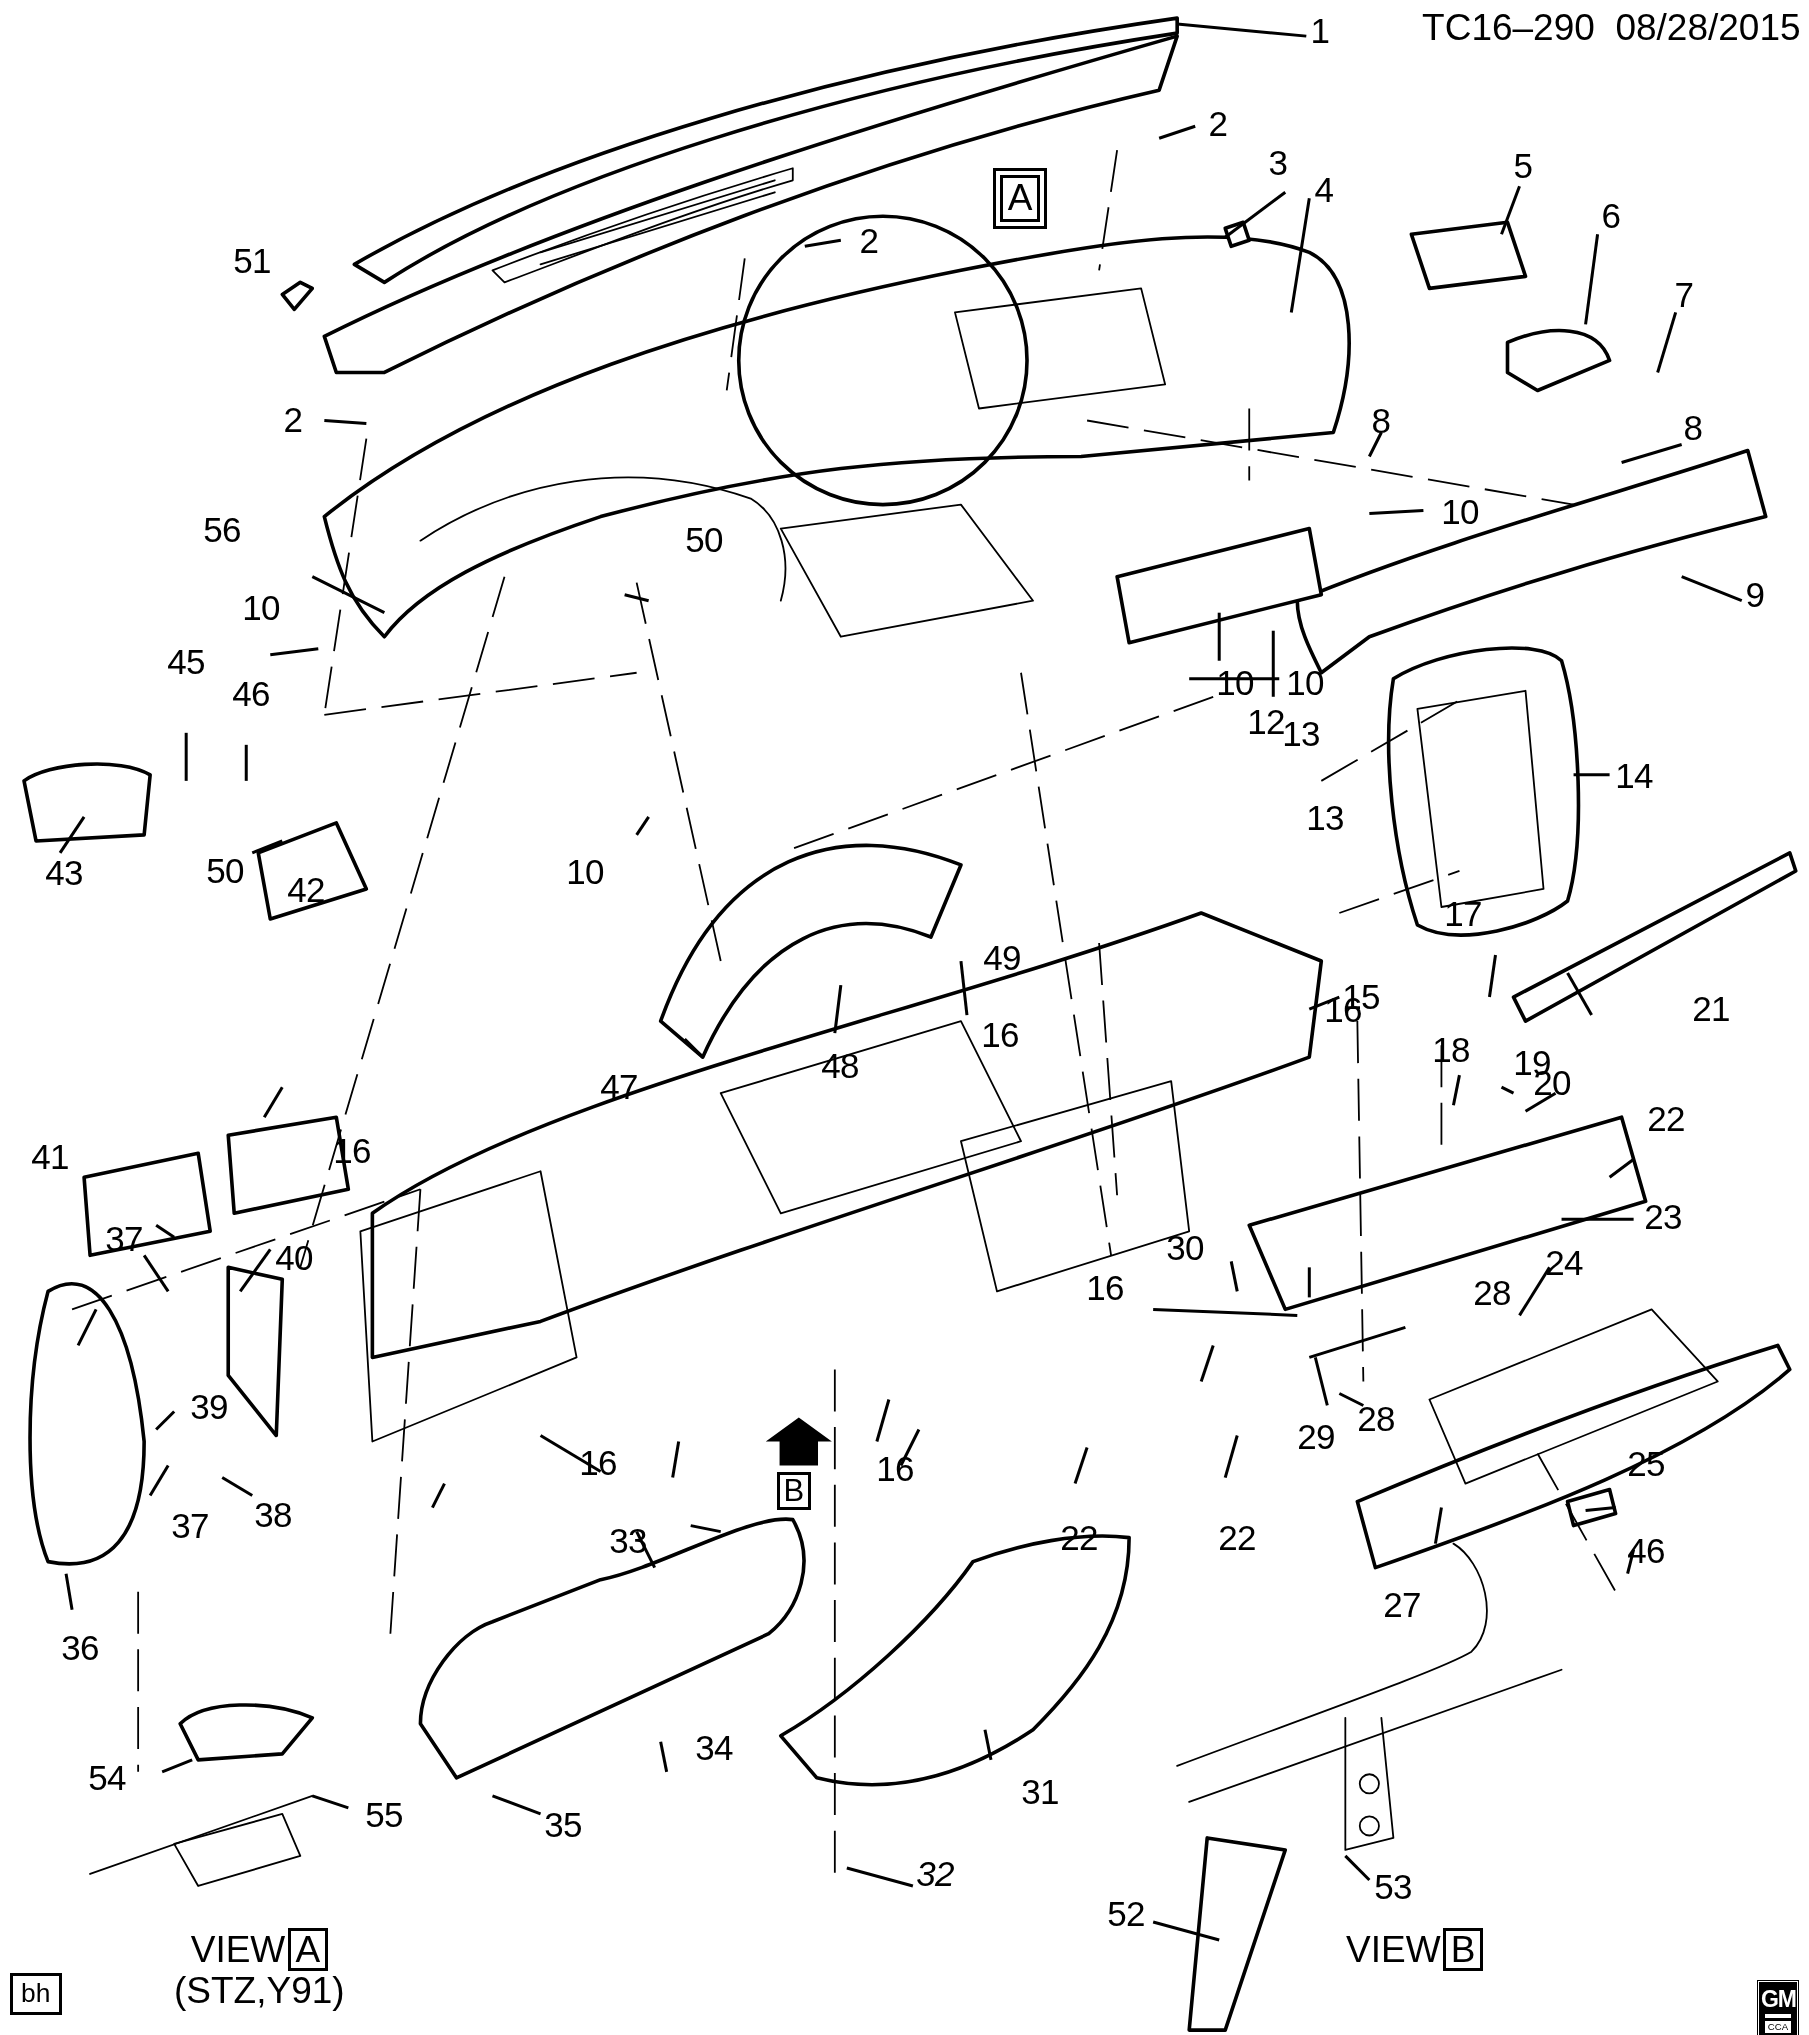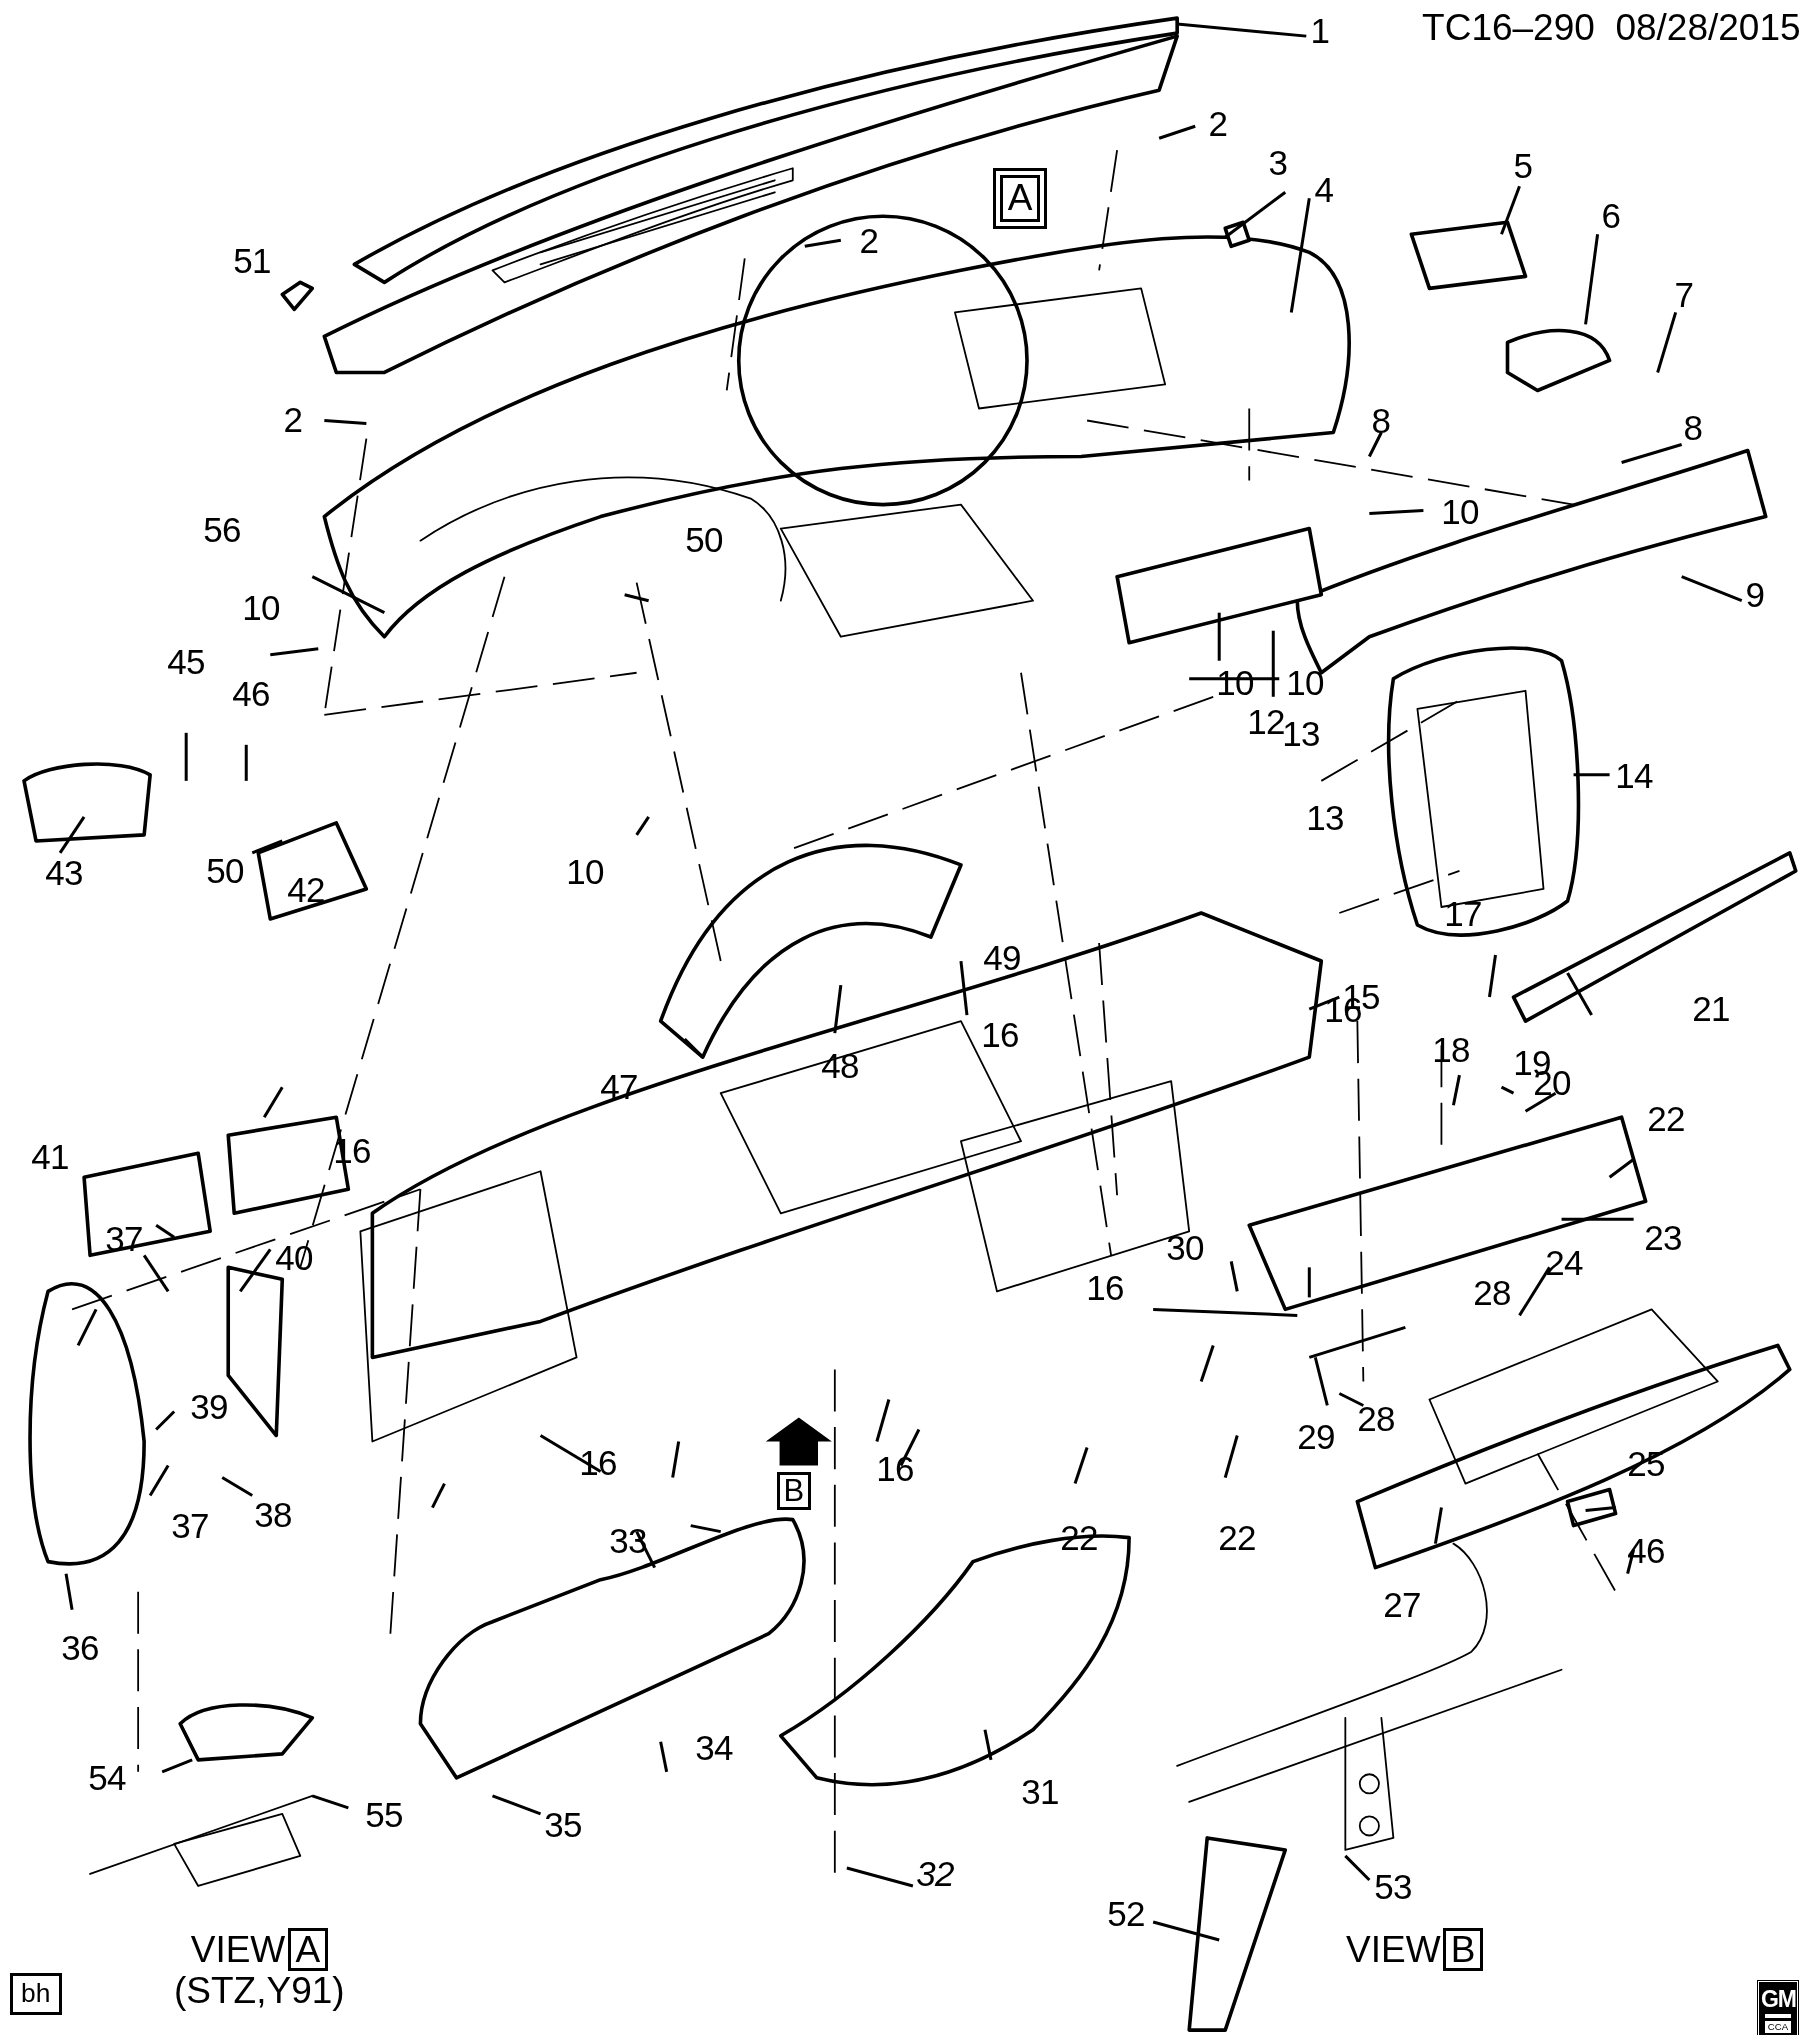--- a/index.html
+++ b/index.html
@@ -259,21 +259,21 @@
   <div class="callout" style="left:895px; top:1468px;">16</div>
 
   <div class="callout" style="left:1463px; top:913px;">17</div>
   <div class="callout" style="left:1451px; top:1049px;">18</div>
   <div class="callout" style="left:1532px; top:1062px;">19</div>
   <div class="callout" style="left:1552px; top:1082px;">20</div>
   <div class="callout" style="left:1711px; top:1008px;">21</div>
   <div class="callout" style="left:1666px; top:1118px;">22</div>
   <div class="callout" style="left:1079px; top:1537px;">22</div>
   <div class="callout" style="left:1237px; top:1537px;">22</div>
-  <div class="callout" style="left:1663px; top:1216px;margin-top:21px;">23</div>
+  <div class="callout" style="left:1663px; top:1216px;">23</div>
   <div class="callout" style="left:1564px; top:1262px;">24</div>
   <div class="callout" style="left:1646px; top:1463px;">25</div>
   <div class="callout" style="left:1646px; top:1550px;">46</div>
   <div class="callout" style="left:1402px; top:1604px;">27</div>
   <div class="callout" style="left:1492px; top:1292px;">28</div>
   <div class="callout" style="left:1376px; top:1418px;">28</div>
   <div class="callout" style="left:1316px; top:1436px;">29</div>
   <div class="callout" style="left:1185px; top:1247px;">30</div>
   <div class="callout" style="left:1040px; top:1791px;">31</div>
   <div class="callout" style="left:935px; top:1873px;font-style:italic;">32</div>

